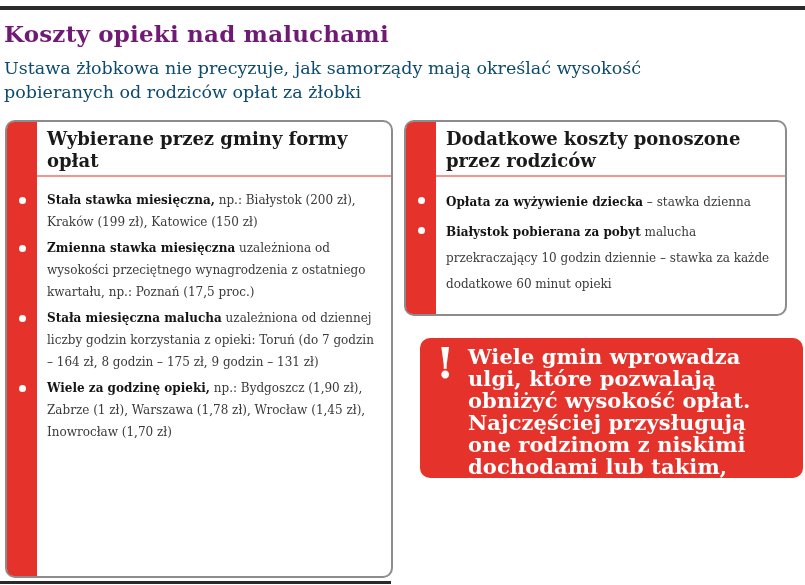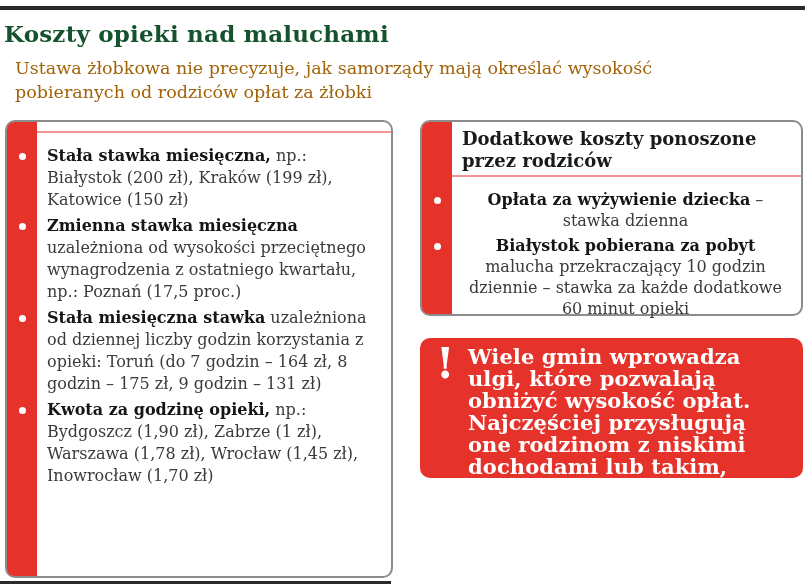--- a/index.html
+++ b/index.html
@@ -11,33 +11,33 @@
     --panel-border:#8c8c8c;
   }
   *{box-sizing:border-box;margin:0;padding:0;}
   html,body{background:#fff;}
   .page{
     position:relative;width:805px;height:585px;background:#fff;overflow:hidden;
     font-family:"DejaVu Serif",serif;
   }
   .top-rule{position:absolute;left:0;top:6px;width:805px;height:4px;background:var(--rule);}
   .bottom-rule{position:absolute;left:0;top:581px;width:391px;height:3px;background:var(--rule);}
-  .page-title{position:absolute;left:4px;top:20px;font-weight:bold;font-size:23px;color:#14532d;letter-spacing:.2px;}
-  .page-subtitle{position:absolute;left:4px;top:56px;width:700px;font-size:17.5px;line-height:24px;color:#a16207;margin-left:11px;}
+  .page-title{position:absolute;left:4px;top:20px;font-weight:bold;font-size:23px;color:#701a75;letter-spacing:.2px;}
+  .page-subtitle{position:absolute;left:4px;top:56px;width:700px;font-size:17.5px;line-height:24px;color:#0c4a6e;}
 
   .panel{position:absolute;background:#fff;border:2px solid var(--panel-border);border-radius:10px;}
   .panel-left{left:5px;top:120px;width:388px;height:458px;}
-  .panel-right{left:420px;top:120px;width:383px;height:196px;}
+  .panel-right{left:404px;top:120px;width:383px;height:196px;}
   .panel-redbar{position:absolute;left:0;top:0;bottom:0;width:30px;background:var(--red);border-radius:7px 0 0 7px;}
   .panel-content{position:relative;margin-left:30px;padding:6px 12px 4px 10px;}
   .panel-title{font-weight:bold;font-size:18px;line-height:22px;color:var(--ink);}
   .panel-divider{border:0;border-top:2px solid var(--red-light);margin:3px -12px 12px -10px;}
   .panel-list{list-style:none;}
-  .panel-item{position:relative;margin-bottom:4px;font-size:16px;line-height:22px;color:var(--body);}
-  .panel-right .panel-item{line-height:21px;text-align:center;}
+  .panel-item{position:relative;margin-bottom:4px;font-size:12px;line-height:22px;color:var(--body);}
+  .panel-right .panel-item{line-height:26px;}
   .panel-item .lead{font-weight:bold;color:#151515;}
   .bullet-dot{position:absolute;left:-28px;top:8px;width:7px;height:7px;border-radius:50%;background:#fff;}
 
   .alert{position:absolute;left:420px;top:338px;width:383px;height:140px;background:var(--red);border-radius:10px;color:#fff;}
   .alert-bang{position:absolute;left:16px;top:2px;font-weight:bold;font-size:42px;line-height:48px;font-family:"DejaVu Serif",serif;}
   .alert-text{padding:8px 10px 8px 48px;font-weight:bold;font-size:21px;line-height:22px;letter-spacing:.1px;}
 
   .stats{position:absolute;left:0;top:470px;width:805px;height:115px;font-family:"Liberation Sans",sans-serif;}
 </style>
 </head>
@@ -46,37 +46,38 @@
 <div class="page">
 
   <div class="top-rule"></div>
 
   <h1 class="page-title">Koszty opieki nad maluchami</h1>
   <p class="page-subtitle">Ustawa żłobkowa nie precyzuje, jak samorządy mają określać wysokość pobieranych od rodziców opłat za żłobki</p>
 
   <section class="panel panel-left">
     <div class="panel-redbar"></div>
     <div class="panel-content">
+      <h2 class="panel-title">Wybierane przez gminy formy opłat</h2>
       <hr class="panel-divider">
       <ul class="panel-list">
         <li class="panel-item">
           <span class="bullet-dot"></span>
           <span class="lead">Stała stawka miesięczna,</span><span> np.: Białystok (200 zł), Kraków (199 zł), Katowice (150 zł)</span>
         </li>
         <li class="panel-item">
           <span class="bullet-dot"></span>
           <span class="lead">Zmienna stawka miesięczna</span><span> uzależniona od wysokości przeciętnego wynagrodzenia z ostatniego kwartału, np.: Poznań (17,5 proc.)</span>
         </li>
         <li class="panel-item">
           <span class="bullet-dot"></span>
-          <span class="lead">Stała miesięczna stawka</span><span> uzależniona od dziennej liczby godzin korzystania z opieki: Toruń (do 7 godzin – 164 zł, 8 godzin – 175 zł, 9 godzin – 131 zł)</span>
+          <span class="lead">Stała miesięczna malucha</span><span> uzależniona od dziennej liczby godzin korzystania z opieki: Toruń (do 7 godzin – 164 zł, 8 godzin – 175 zł, 9 godzin – 131 zł)</span>
         </li>
         <li class="panel-item">
           <span class="bullet-dot"></span>
-          <span class="lead">Kwota za godzinę opieki,</span><span> np.: Bydgoszcz (1,90 zł), Zabrze (1 zł), Warszawa (1,78 zł), Wrocław (1,45 zł), Inowrocław (1,70 zł)</span>
+          <span class="lead">Wiele za godzinę opieki,</span><span> np.: Bydgoszcz (1,90 zł), Zabrze (1 zł), Warszawa (1,78 zł), Wrocław (1,45 zł), Inowrocław (1,70 zł)</span>
         </li>
       </ul>
     </div>
   </section>
 
   <section class="panel panel-right">
     <div class="panel-redbar"></div>
     <div class="panel-content">
       <h2 class="panel-title">Dodatkowe koszty ponoszone przez rodziców</h2>
       <hr class="panel-divider">

